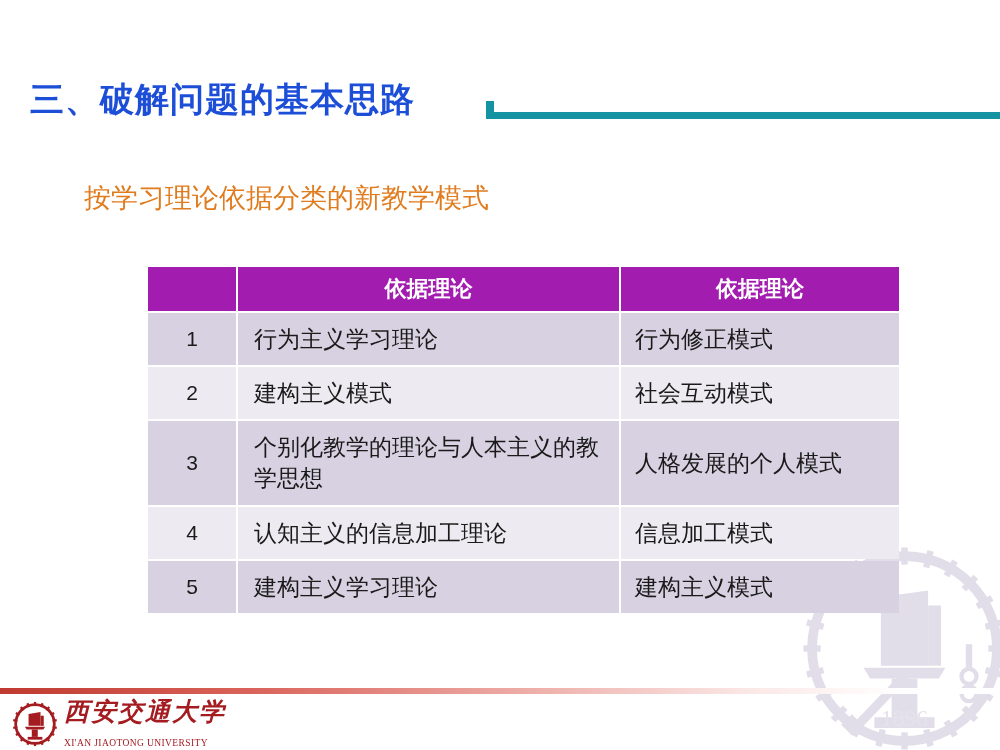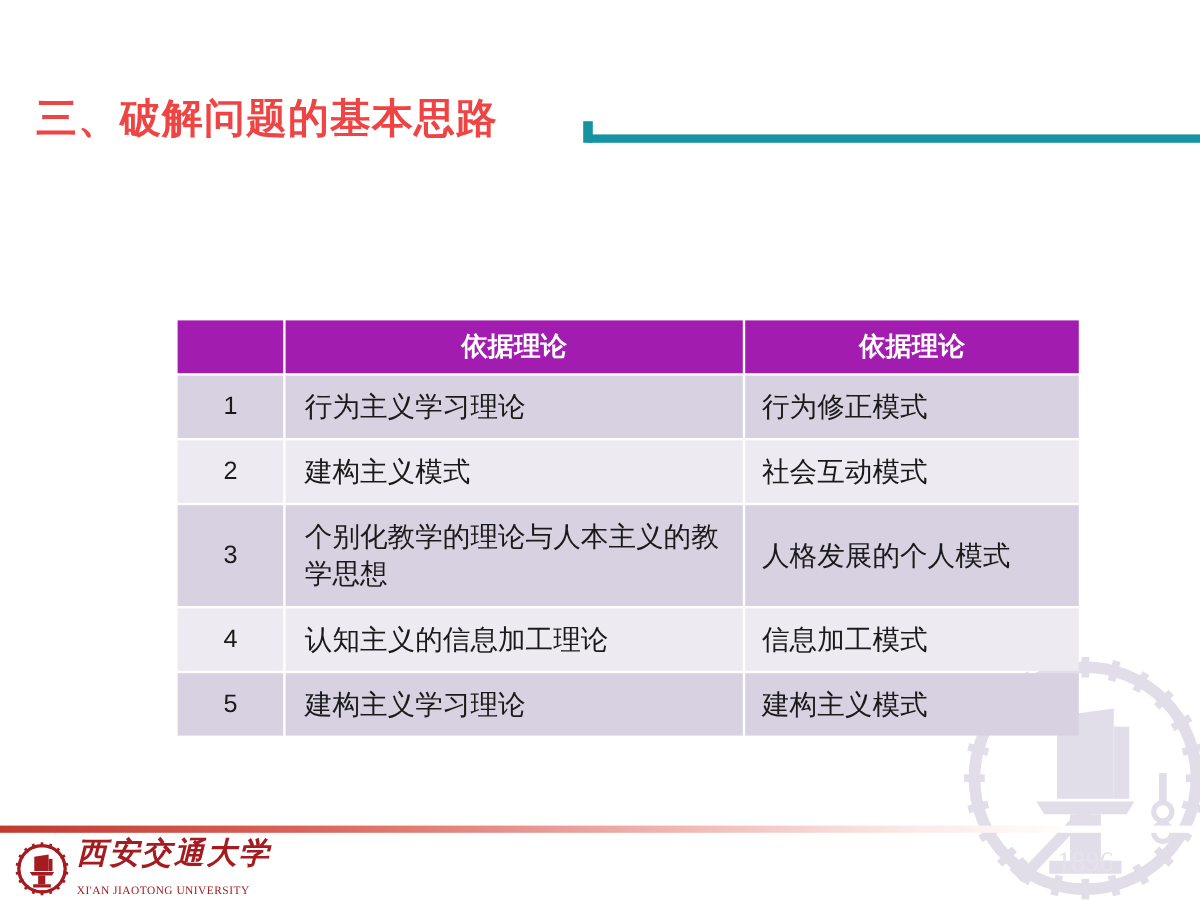--- a/index.html
+++ b/index.html
@@ -42,21 +42,21 @@
     top: 78px;
     width: 1000px;
     height: 52px;
   }
   #slide-title {
     position: absolute;
     left: 30px;
     top: 0px;
     font-size: 34px;
     font-weight: bold;
-    color: #ef4444;
+    color: #1d4ed8;
     letter-spacing: 1px;
     white-space: nowrap;
     line-height: 42px;
   }
   #title-rule {
     position: absolute;
     left: 490px;
     top: 112px;
     width: 520px;
     height: 7px;
@@ -227,20 +227,21 @@
       <text x="100" y="172" font-size="22" font-family="Liberation Serif, serif" text-anchor="middle" fill="#E6E2EC">1896</text>
     </g>
   </svg>
 
   <div id="title-block">
     <div id="slide-title">三、破解问题的基本思路</div>
   </div>
   <div id="title-rule-cap"></div>
   <div id="title-rule"></div>
 
+  <div id="subtitle">按学习理论依据分类的新教学模式</div>
 
   <table id="mode-table">
     <colgroup>
       <col class="c-index">
       <col class="c-theory">
       <col class="c-mode">
     </colgroup>
     <thead>
       <tr>
         <th></th>

